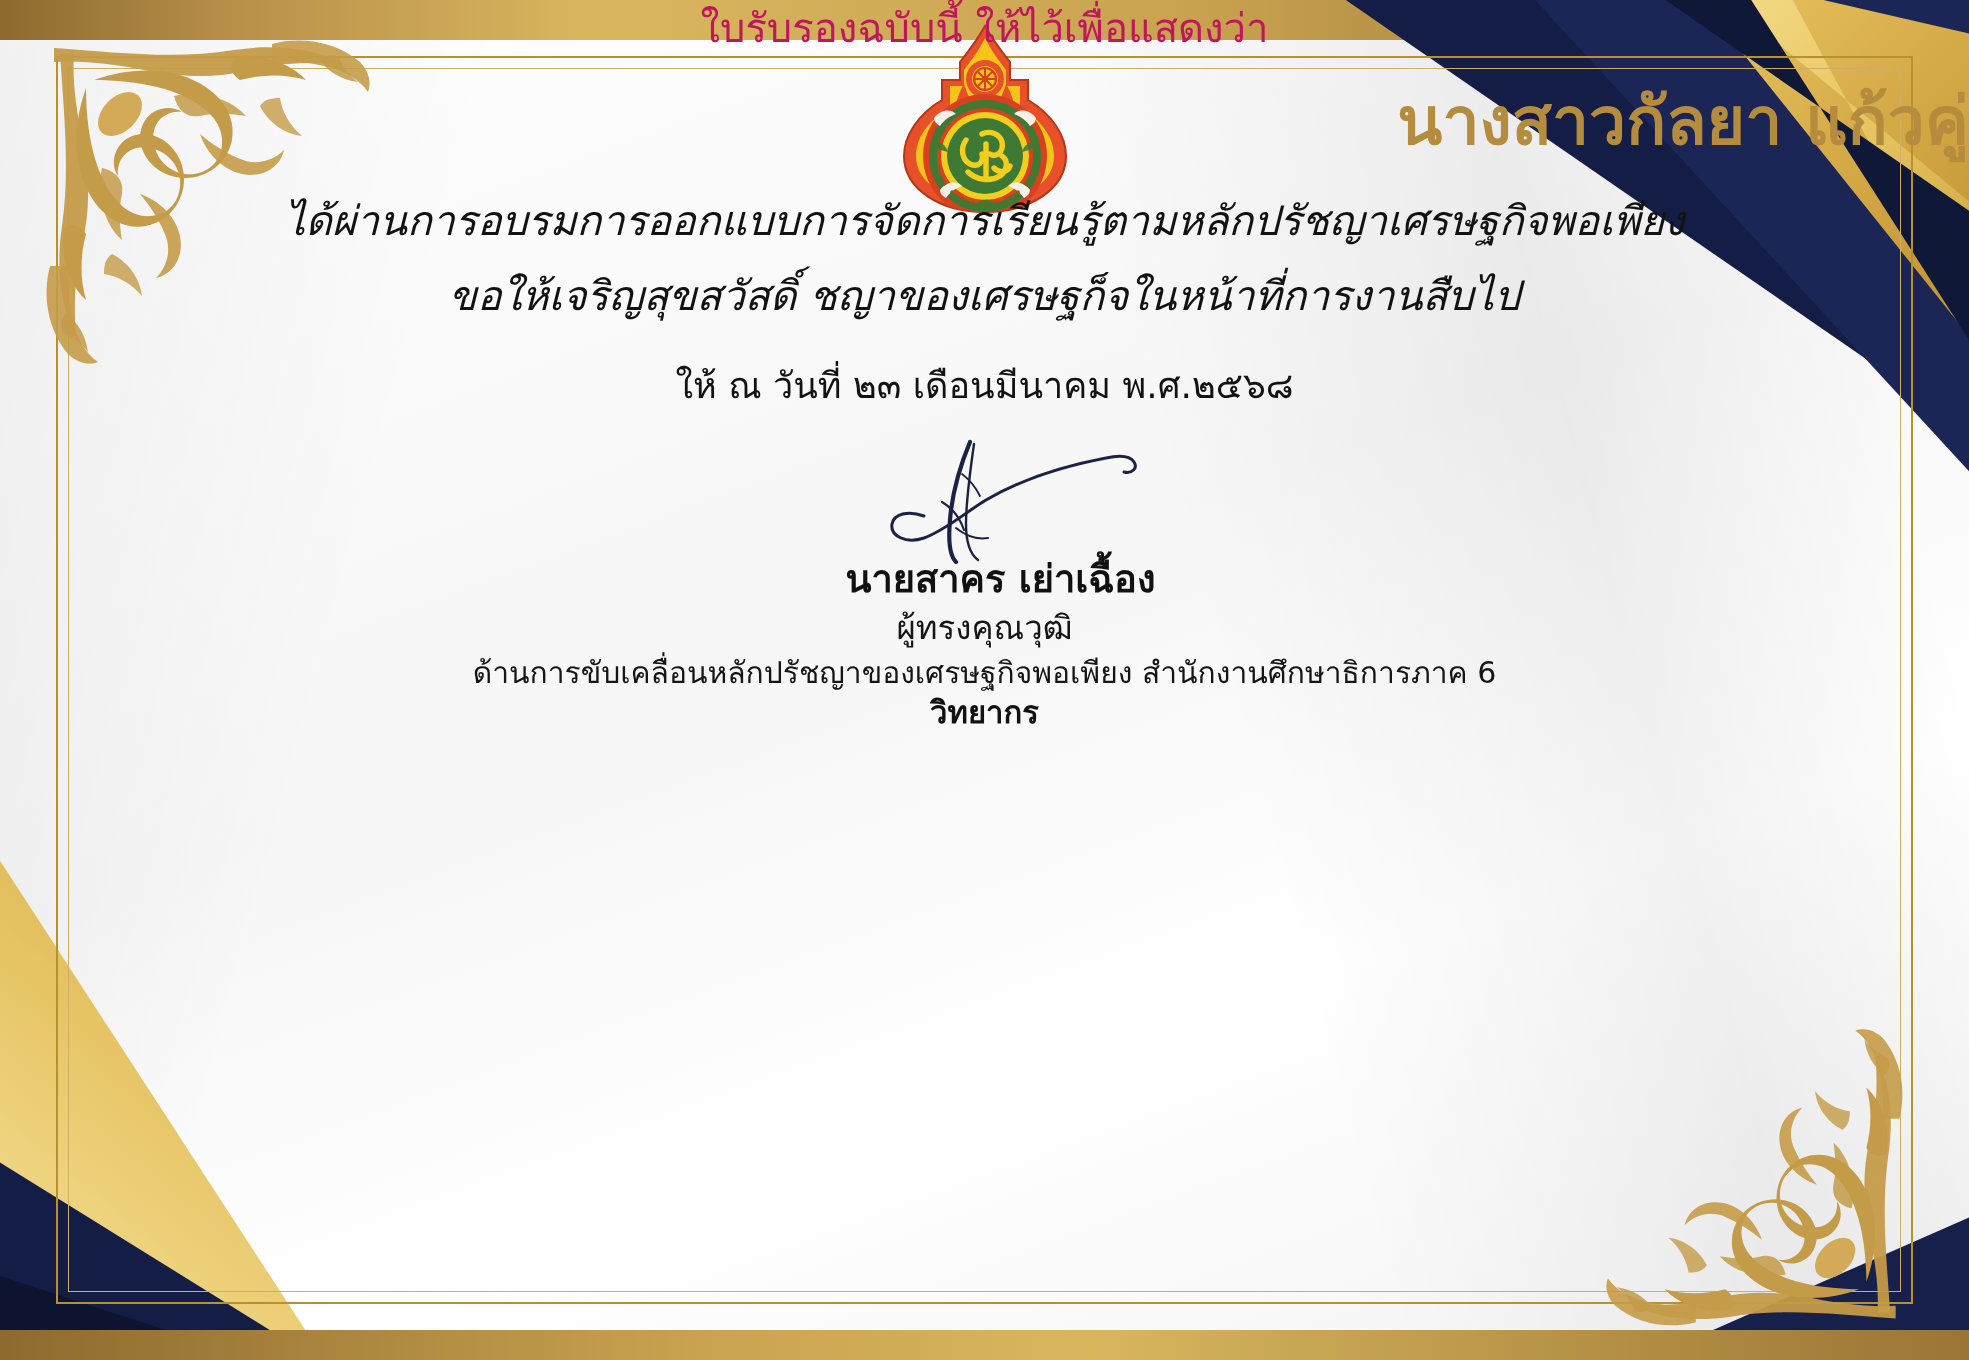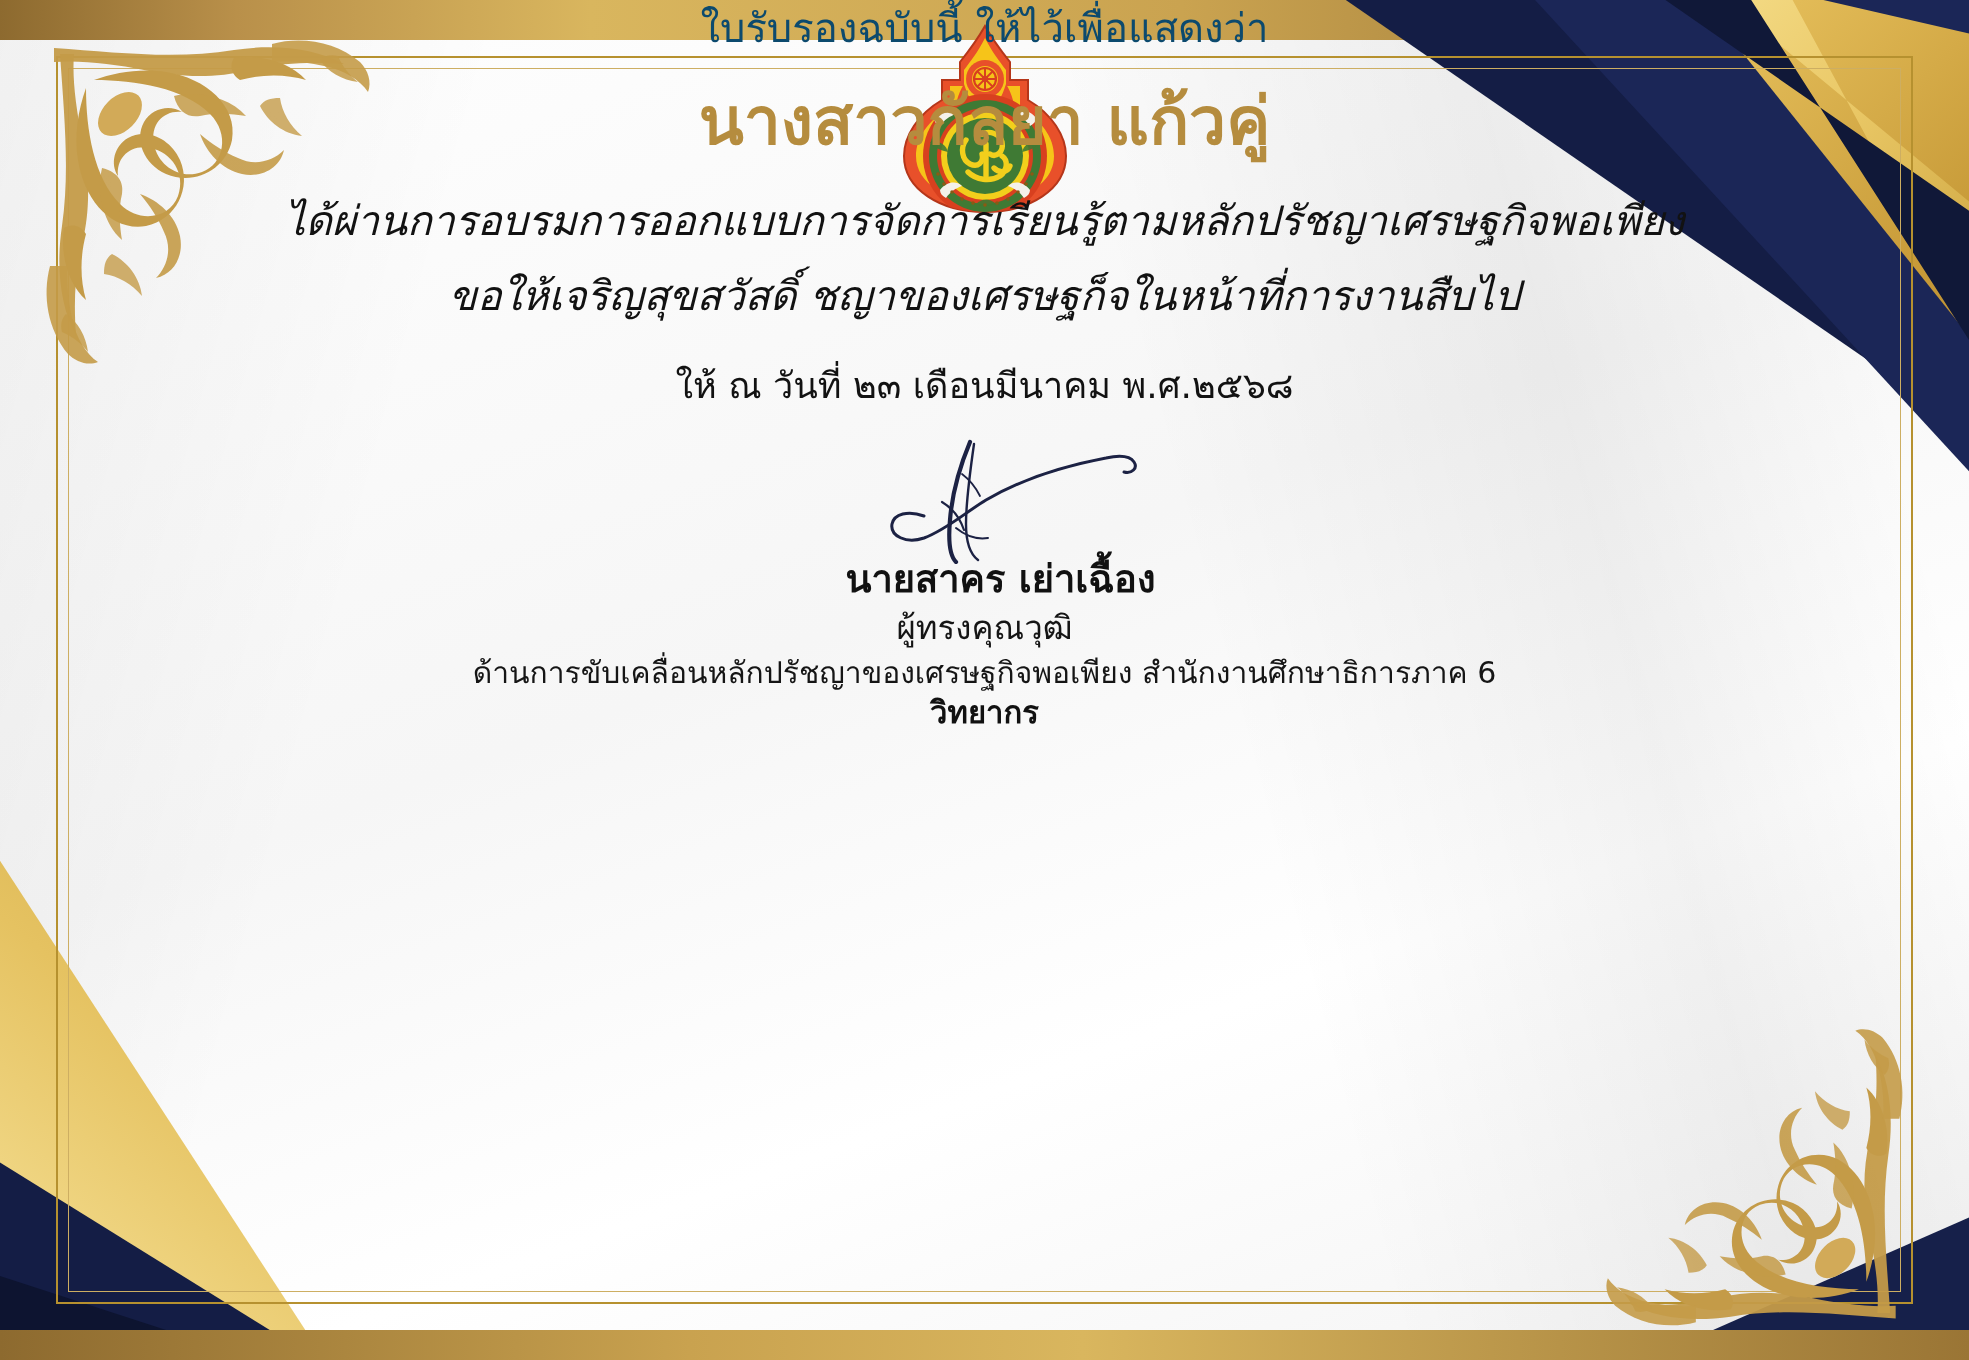--- a/index.html
+++ b/index.html
@@ -117,29 +117,30 @@
     margin-top:218px;
     font-size:104px;
     font-weight:bold;
     letter-spacing:1px;
     color:#8a6524;
     line-height:1.05;
   }
   .subtitle{
     margin-top:4px;
     font-size:40px;
-    color:#0c4a6e;
+    color:#be185d;
     line-height:1.2;
   }
   .recipient{
     margin-top:30px;
     font-size:66px;
     font-weight:bold;
     color:#b58c3e;
     line-height:1.2;
+    text-align:right;
   }
   .body-line{
     font-size:41px;
     color:#121212;
     line-height:1.48;
     margin:0 auto;
     max-width:1700px;
     font-style:italic;
   }
   .body-block{margin-top:30px;}

